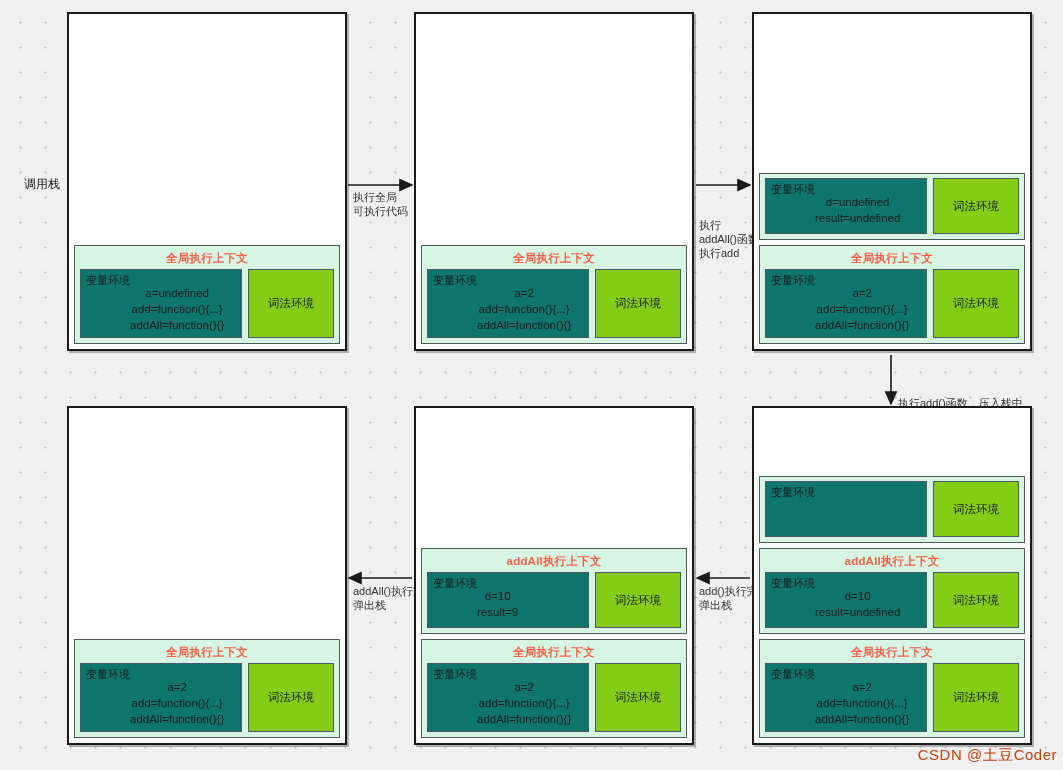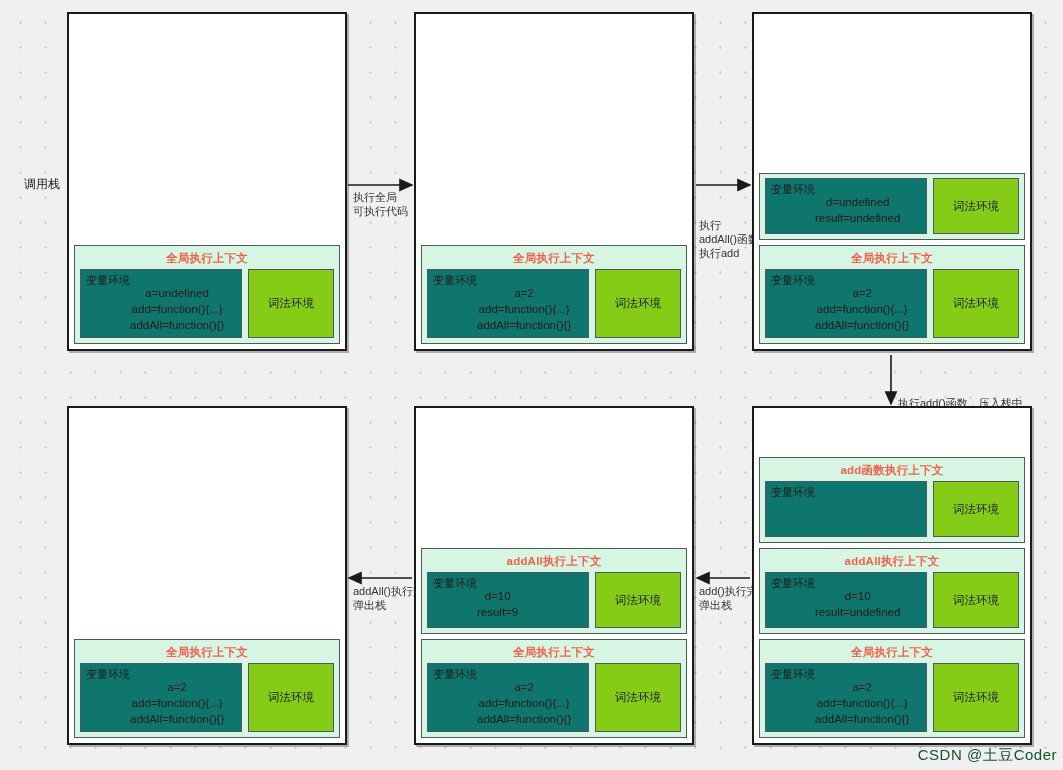--- a/index.html
+++ b/index.html
@@ -122,21 +122,21 @@
     line-height: 14px;
     white-space: nowrap;
   }
 
   
   .watermark {
     position: absolute;
     right: 6px;
     bottom: 5px;
     font-size: 15px;
-    color: #14532d;
+    color: #c2410c;
     letter-spacing: 0.5px;
     white-space: nowrap;
   }
 
   svg.arrows {
     position: absolute;
     left: 0; top: 0;
     width: 1063px;
     height: 770px;
     pointer-events: none;
@@ -255,21 +255,20 @@
             </div>
         </div>
         <div class="lex-env">词法环境</div>
       </div>
     </div>
   </div>
 
   <div class="stack-frame" style="left:752px; top:406px; width:280px; height:339px;">
 
     <div class="ctx">
-      <div class="ctx-title">add函数执行上下文</div>
       <div class="ctx-body">
         <div class="var-env">
           <div class="var-env-label">变量环境</div>
           <div class="var-list"></div>
         </div>
         <div class="lex-env">词法环境</div>
       </div>
     </div>
 
     <div class="ctx">

